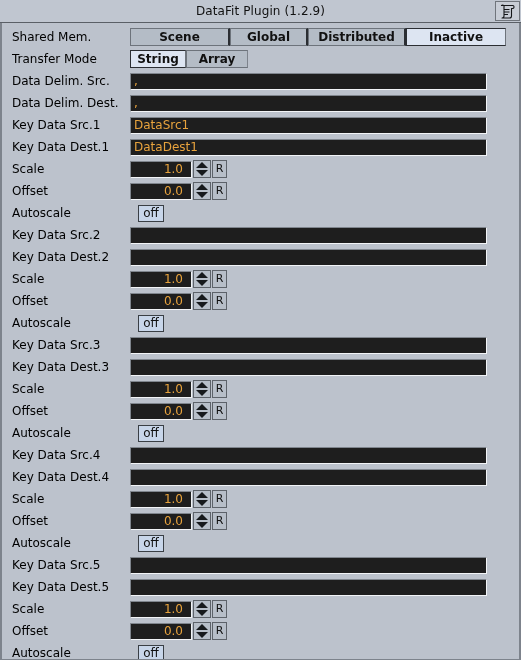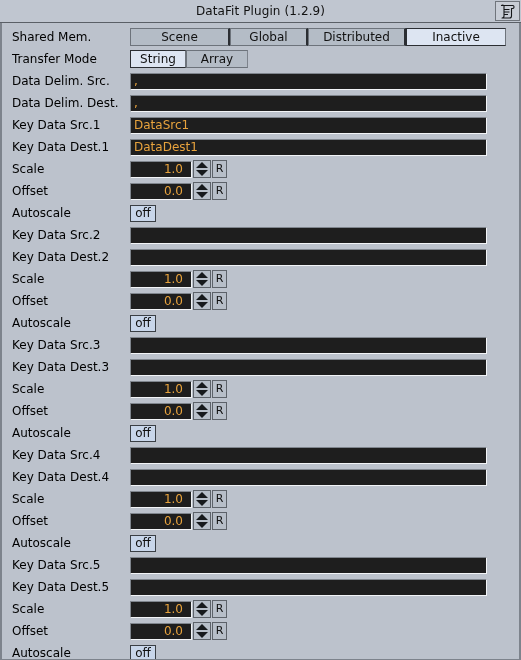--- a/index.html
+++ b/index.html
@@ -64,20 +64,21 @@
   
   .tabs{display:flex;align-items:stretch;height:18px;}
   .tab{
     display:flex;align-items:center;justify-content:center;
     height:18px;box-sizing:border-box;
     background:#b4bcc6;
     border:1px solid #6d737b;
     border-right:2px solid #2b2e33;
     font-size:12px;color:#111;
     cursor:default;
+    font-weight:bold;
   }
   .tab.sel{
     background:#dde5f2;
     border:1px solid #2b2e33;
     border-right:1px solid #6d737b;
   }
   .tab-scene{width:100px;}
   .tab-global{width:78px;}
   .tab-dist{width:98px;}
   .tab-inact{width:100px;border-right:1px solid #7d838c;}
@@ -127,20 +128,21 @@
   }
   
   .toggle{
     min-width:26px;height:17px;
     box-sizing:border-box;
     background:#c8d6ea;
     border:1px solid #3a3f45;
     font-size:12px;line-height:15px;
     text-align:center;color:#111;
     padding:0 4px;
+    margin-left:8px;
   }
 </style>
 </head>
 <body>
 
 <div id="app">
 
   <div class="titlebar">
     <span class="tb-title">DataFit Plugin (1.2.9)</span>
     <div class="tb-icon">

